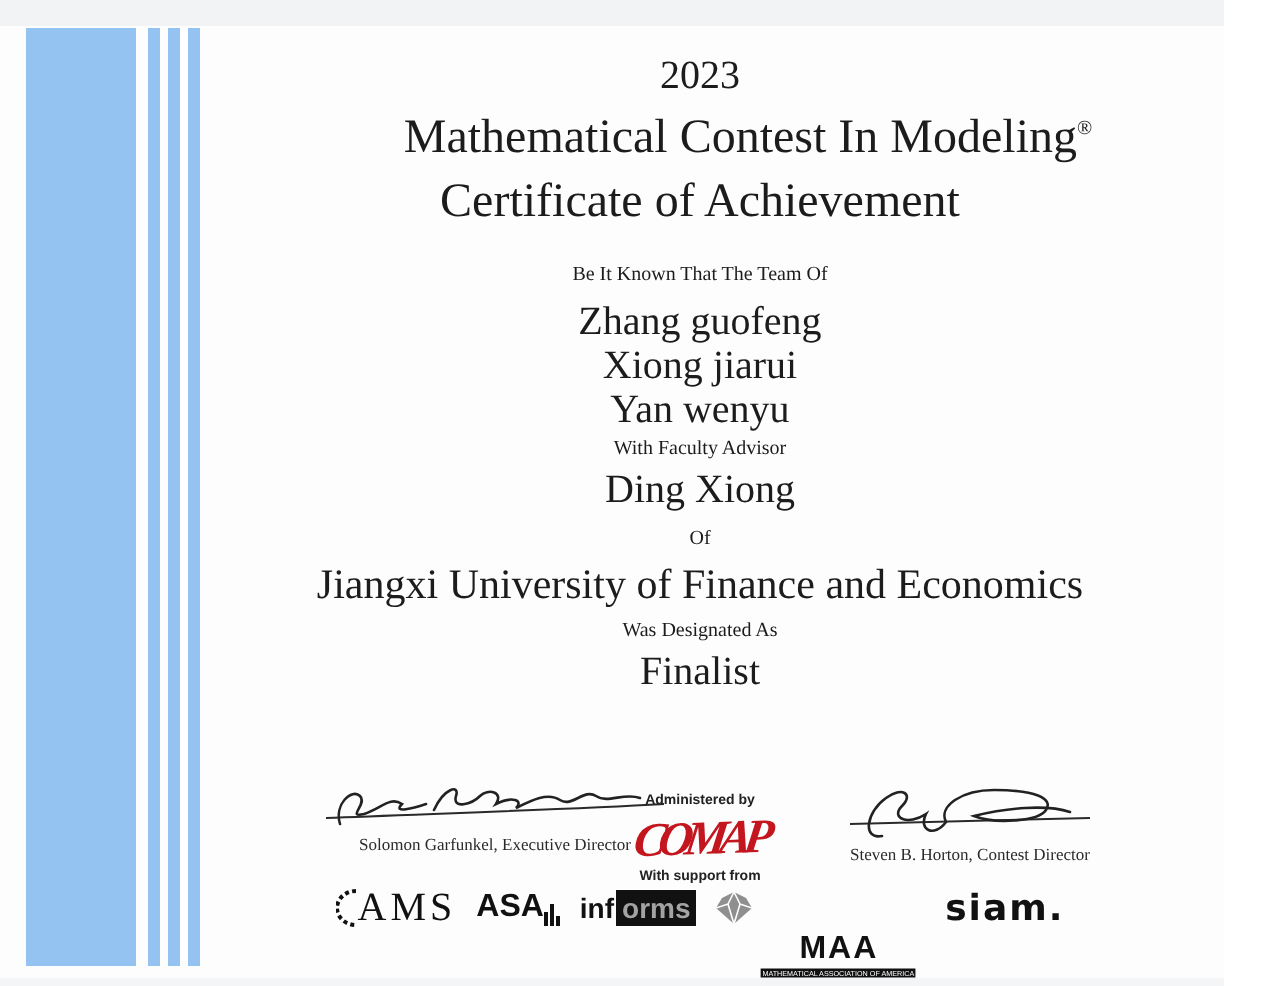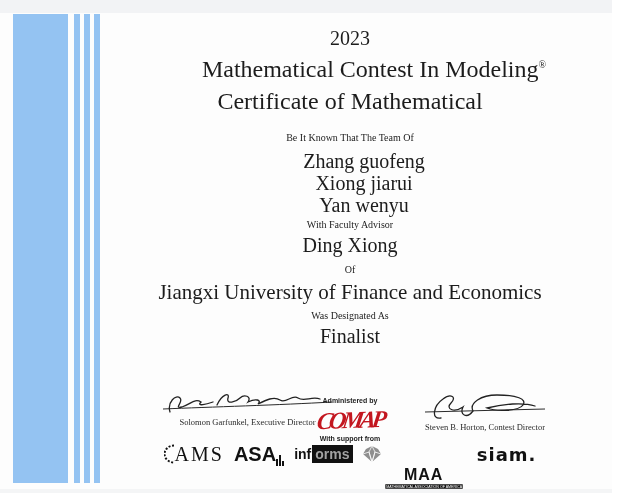--- a/index.html
+++ b/index.html
@@ -16,21 +16,21 @@
   .stripe-t1{left:74px;width:6px;}
   .stripe-t2{left:84px;width:6px;}
   .stripe-t3{left:94px;width:6px;}
   .line{position:absolute;left:100px;width:500px;text-align:center;white-space:nowrap;}
   .year{top:27px;font-size:20px;}
   .title{top:56px;font-size:24px;padding-left:24px;}
   .title sup{font-size:10px;vertical-align:super;}
   .subtitle{top:88px;font-size:24px;}
   .small-label{font-size:10px;}
   .known{top:132px;}
-  .team{top:150px;font-size:20px;line-height:22px;white-space:normal;padding-left:14px;}
+  .team{top:150px;font-size:20px;line-height:22px;white-space:normal;}
   .advisor-label{top:219px;}
   .advisor-name{top:234px;font-size:20px;}
   .of-label{top:264px;}
   .institution{top:280px;font-size:21px;}
   .designated{top:310px;}
   .designation{top:325px;font-size:20px;}
   .sig-svg{position:absolute;}
   .sig-left-svg{left:160px;top:387px;}
   .sig-right-svg{left:423px;top:389px;}
   .sig-caption{position:absolute;font-size:8.5px;text-align:center;color:#2a2a2a;white-space:nowrap;}
@@ -46,21 +46,21 @@
     color:#c3161f;letter-spacing:-4px;transform:skewX(-10deg) rotate(-2deg);
   }
   .support{display:block;margin-top:3px;}
   .logos-row{
     position:absolute;left:100px;top:440px;width:500px;height:28px;
     display:flex;justify-content:center;align-items:center;gap:10px;
     font-family:"Liberation Sans","DejaVu Sans",sans-serif;color:#111;
   }
   .ams{display:flex;align-items:center;font-family:"Liberation Serif","DejaVu Serif",serif;
     font-size:20px;letter-spacing:2px;}
-  .asa{display:flex;align-items:flex-end;font-weight:bold;font-size:20px;letter-spacing:0;}
+  .asa{display:flex;align-items:flex-end;font-weight:bold;font-size:16px;letter-spacing:0;}
   .informs{display:flex;align-items:center;font-weight:bold;font-size:14px;text-align:right;}
   .informs .boxed{background:#111;color:#a3a3a3;padding:1px 3px;margin-left:1px;}
   .maa{display:flex;align-items:center;}
   .maa-col{display:flex;flex-direction:column;align-items:center;line-height:1;margin-top:48px;}
   .maa-text{font-weight:bold;font-size:16px;letter-spacing:1px;}
   .maa-bar{background:#111;color:#fff;font-size:4px;line-height:5px;padding:0 1px;
     margin-top:1px;white-space:nowrap;transform:scale(0.9);}
   .siam{font-weight:bold;font-size:18px;letter-spacing:1px;font-family:"DejaVu Sans",sans-serif;}
 </style>
 </head>
@@ -72,21 +72,21 @@
 
   <div class="stripe stripe-wide"></div>
   <div class="stripe stripe-t1"></div>
   <div class="stripe stripe-t2"></div>
   <div class="stripe stripe-t3"></div>
 
   <div class="line year">2023</div>
 
   <div class="line title"><span>Mathematical Contest In Modeling</span><sup>®</sup></div>
 
-  <div class="line subtitle">Certificate of Mathematical</div>
+  <div class="line subtitle">Certificate of Achievement</div>
 
   <div class="line small-label known">Be It Known That The Team Of</div>
 
   <div class="line team">
     <div>Zhang guofeng</div>
     <div>Xiong jiarui</div>
     <div>Yan wenyu</div>
   </div>
 
   <div class="line small-label advisor-label">With Faculty Advisor</div>

